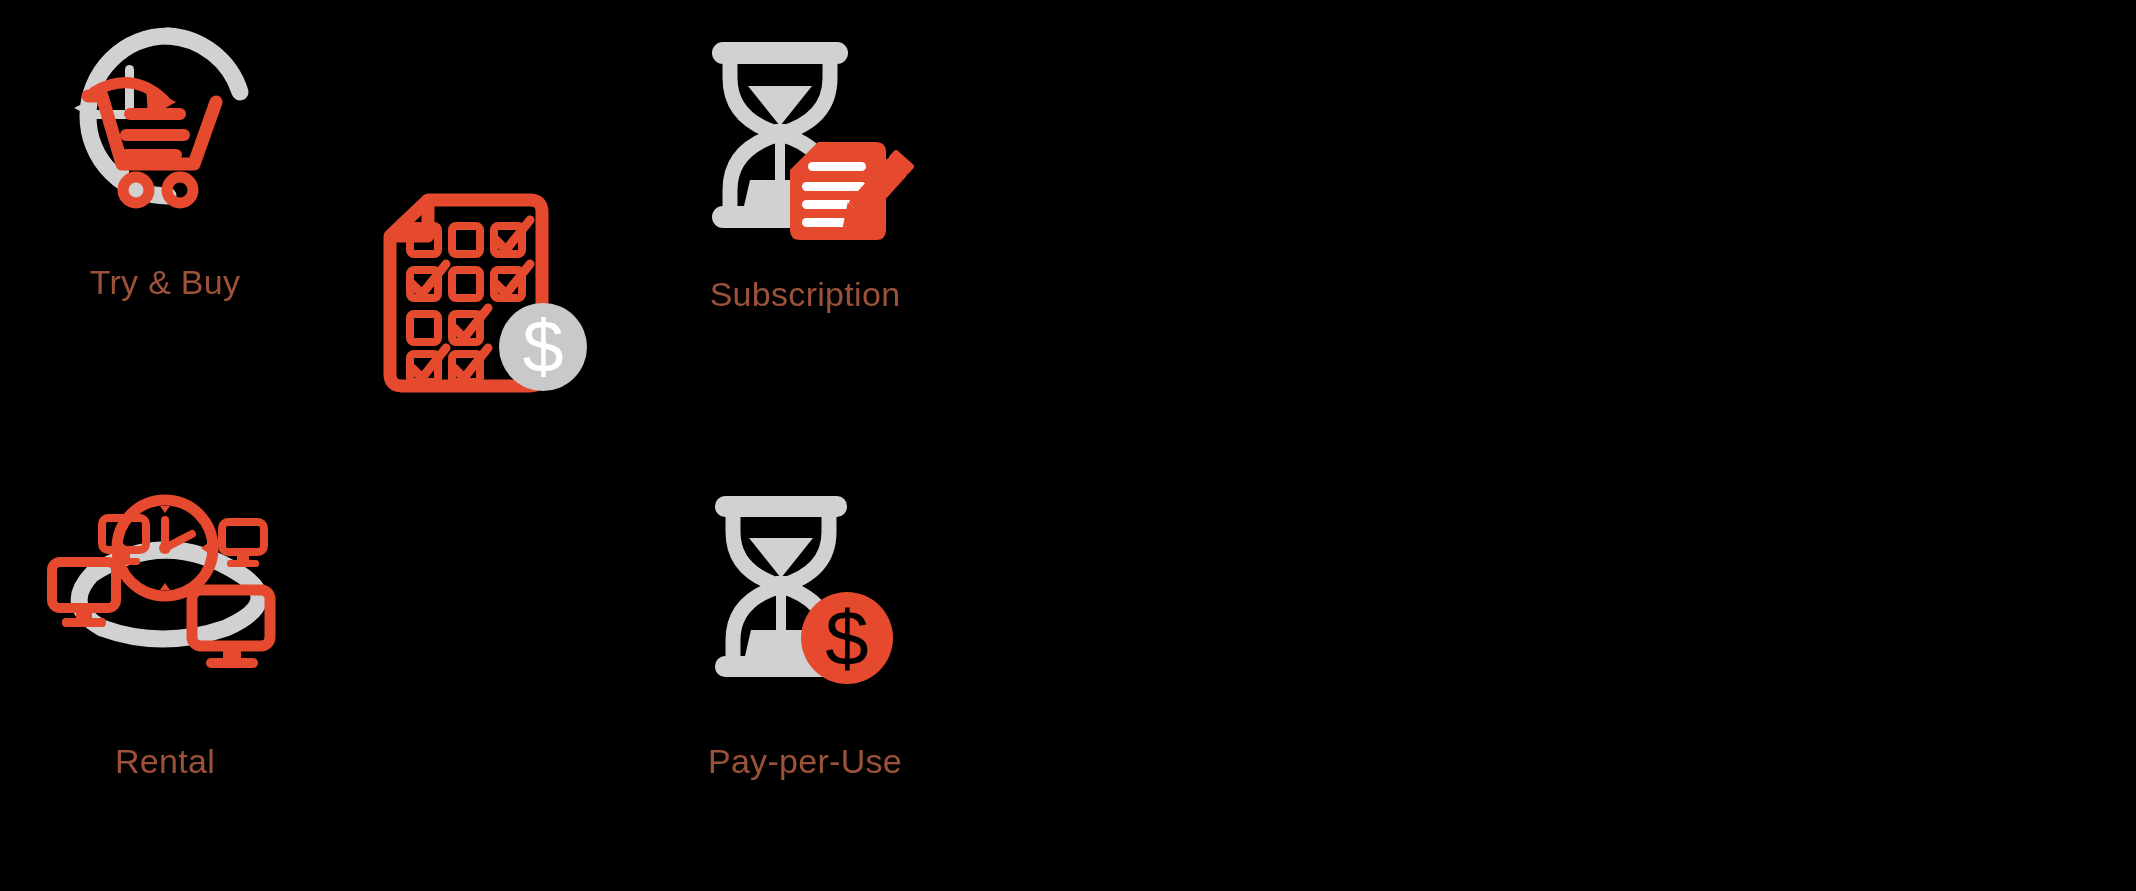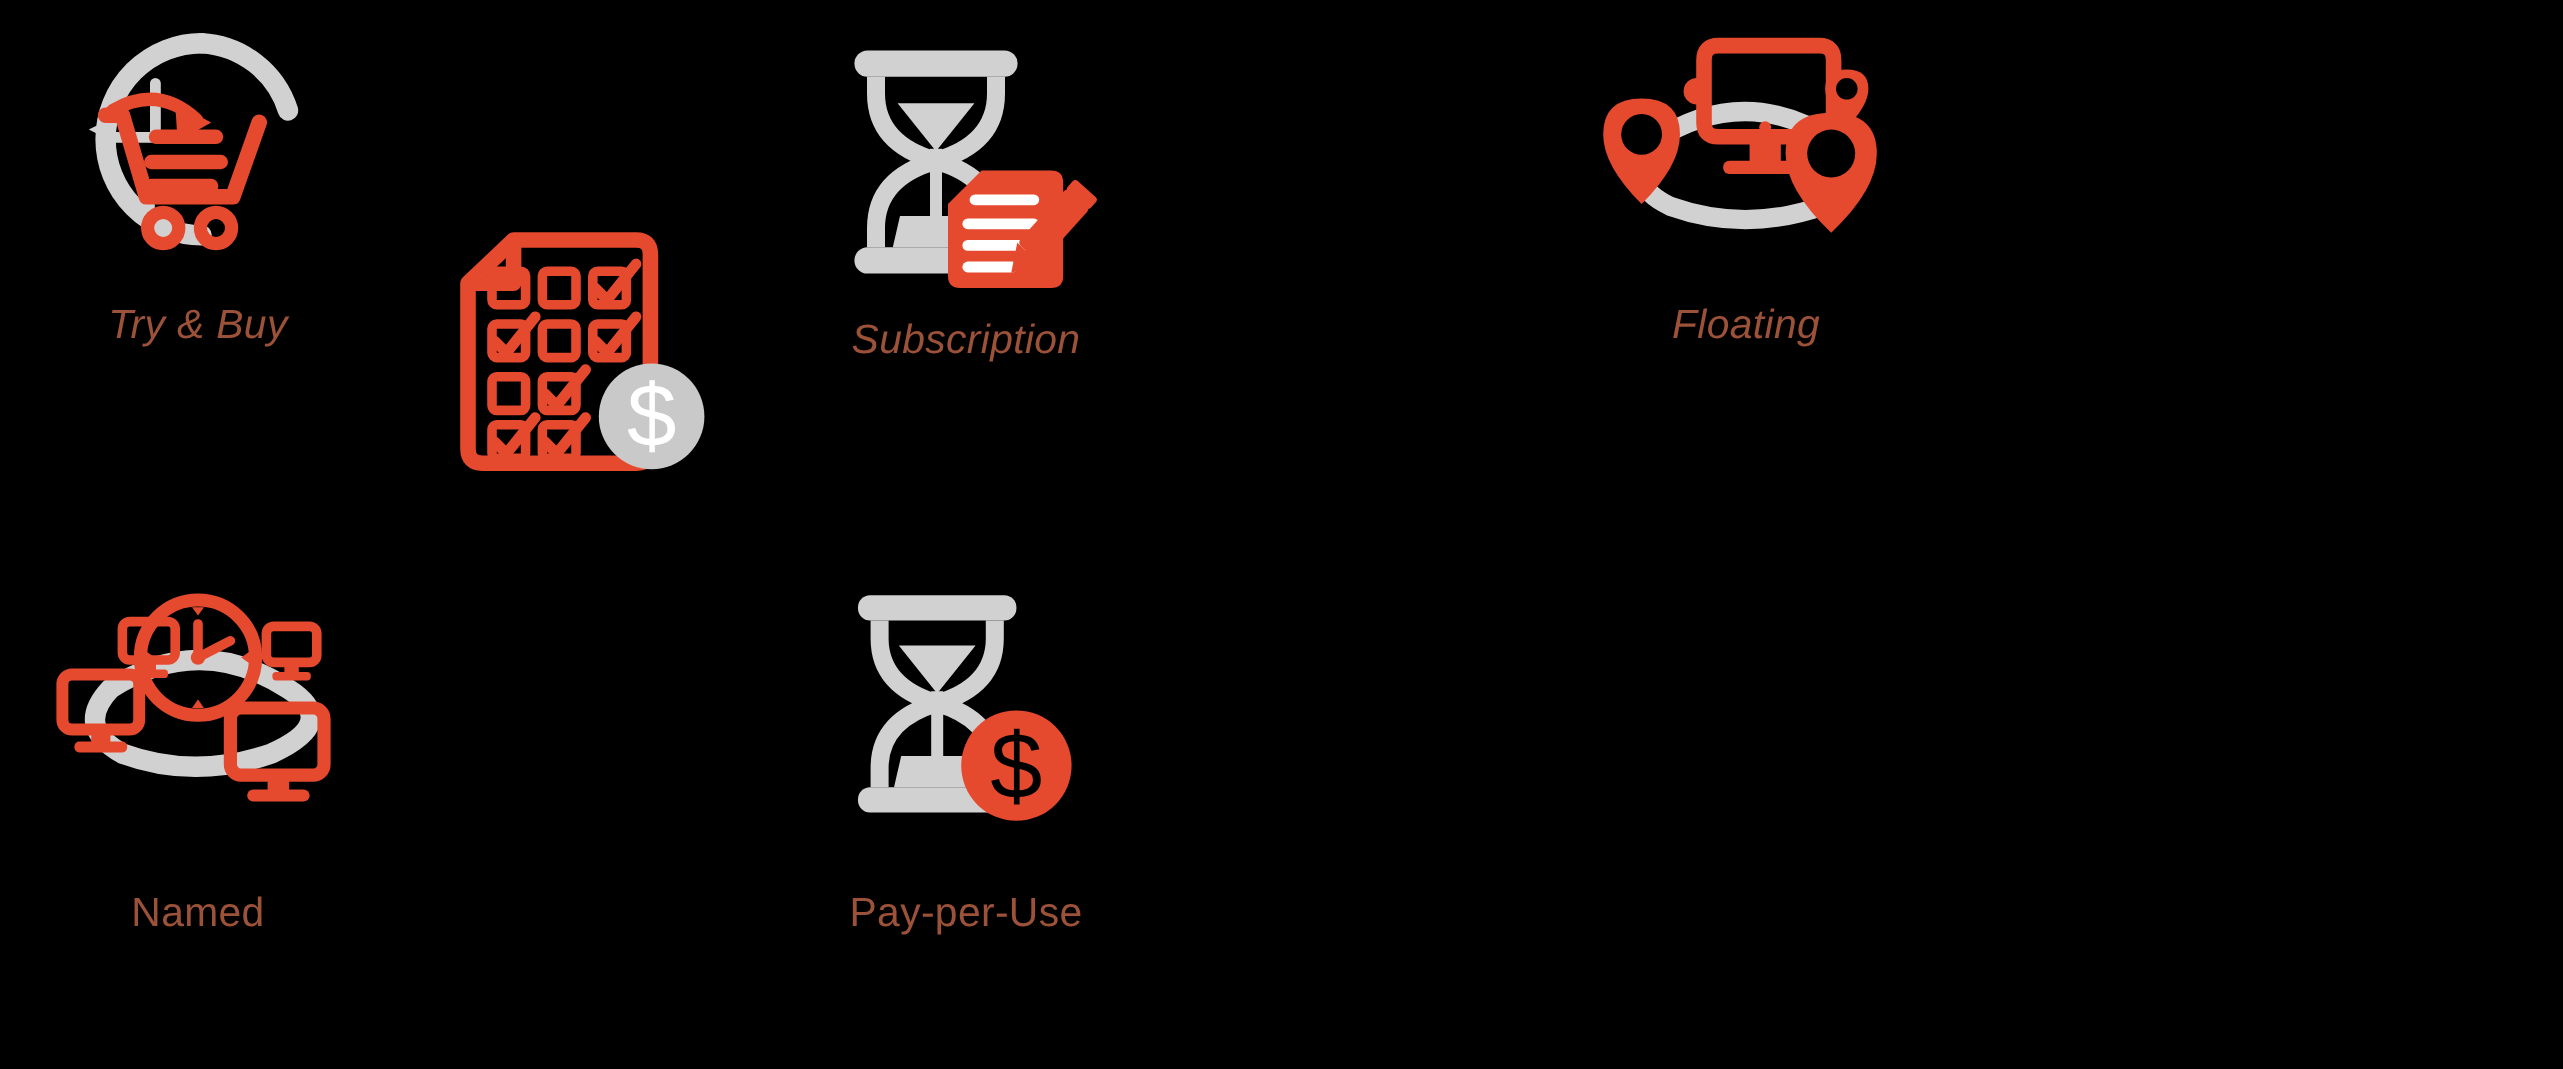--- a/index.html
+++ b/index.html
@@ -45,21 +45,21 @@
   
   #tile-try-and-buy   { left: 20px;   top: 22px;  width: 290px; }
   #tile-multi-feature { left: 345px;  top: 192px; width: 290px; }
   #tile-subscription  { left: 660px;  top: 34px;  width: 290px; }
   #tile-named-user    { left: 985px;  top: 192px; width: 300px; }
   #tile-floating      { left: 1310px; top: 22px;  width: 290px; }
 
   #tile-rental        { left: 20px;   top: 490px; width: 290px; }
   #tile-pay-per-use   { left: 660px;  top: 490px; width: 290px; }
   #tile-standard      { left: 1310px; top: 490px; width: 290px; }
-  .label-gap-md { margin-top: 15px; font-style: italic; }
+  .label-gap-md { margin-top: 26px; }
   .label-gap-lg { margin-top: 52px; }
 </style>
 </head>
 <body>
 
 <div class="canvas">
 
   <div class="cell" id="tile-try-and-buy">
     <span class="icon-wrap">
       <svg width="250" height="215" viewBox="0 0 250 215" xmlns="http://www.w3.org/2000/svg">
@@ -155,45 +155,20 @@
           <rect x="164" y="118" width="26" height="62" rx="4" fill="#E64A2E"></rect>
           <rect x="164" y="108" width="26" height="12" rx="3" fill="#E64A2E"></rect>
           <polygon points="164,180 190,180 177,202" fill="#E64A2E"></polygon>
         </g>
       </svg>
     </span>
     <span class="label label-gap-md">Subscription</span>
   </div>
 
 
-  <div class="cell" id="tile-floating">
-    <span class="icon-wrap">
-      <svg width="250" height="215" viewBox="0 0 250 215" xmlns="http://www.w3.org/2000/svg">
-
-        <path d="M48 96 Q124 46 200 96 Q244 126 188 150 Q124 172 62 150 Q20 130 48 96 Z" fill="none" stroke="#D1D1D1" stroke-width="16"></path>
-
-        <path d="M102 16 L186 16 Q198 16 198 28 L198 80 Q198 92 186 92 L102 92 Q90 92 90 80 L90 28 Q90 16 102 16 Z" fill="none" stroke="#E64A2E" stroke-width="13"></path>
-        <rect x="128" y="92" width="26" height="24" fill="#E64A2E"></rect>
-        <rect x="106" y="112" width="70" height="11" rx="5" fill="#E64A2E"></rect>
-        <circle cx="141" cy="84" r="5" fill="#E64A2E"></circle>
-
-        <circle cx="84" cy="54" r="11" fill="#E64A2E"></circle>
-
-        <path d="M38 60 Q70 60 70 90 Q70 116 38 148 Q6 116 6 90 Q6 60 38 60 Z" fill="#E64A2E"></path>
-        <circle cx="38" cy="90" r="17" fill="#000000"></circle>
-
-        <path d="M196 72 Q234 72 234 106 Q234 136 196 172 Q158 136 158 106 Q158 72 196 72 Z" fill="#E64A2E"></path>
-        <circle cx="196" cy="106" r="20" fill="#000000"></circle>
-
-        <path d="M209 36 Q227 36 227 52 Q227 66 209 84 Q191 66 191 52 Q191 36 209 36 Z" fill="#E64A2E"></path>
-        <circle cx="209" cy="52" r="9" fill="#000000"></circle>
-      </svg>
-    </span>
-    <span class="label label-gap-md">Floating</span>
-  </div>
 
   <div class="cell" id="tile-rental">
     <span class="icon-wrap">
       <svg width="250" height="200" viewBox="0 0 250 200" xmlns="http://www.w3.org/2000/svg">
 
         <path d="M52 84 Q126 36 200 84 Q244 112 186 138 Q122 160 62 138 Q22 116 52 84 Z" fill="none" stroke="#D1D1D1" stroke-width="17"></path>
 
         <g stroke="#E64A2E" stroke-width="8" fill="none">
           <rect x="62" y="28" width="44" height="32" rx="6"></rect>
         </g>
@@ -225,21 +200,21 @@
         </g>
         <circle cx="125" cy="58" r="6" fill="#E64A2E"></circle>
         <g fill="#E64A2E">
           <polygon points="120,16 130,16 125,23"></polygon>
           <polygon points="120,100 130,100 125,93"></polygon>
           <polygon points="82,53 82,63 89,58"></polygon>
           <polygon points="168,53 168,63 161,58"></polygon>
         </g>
       </svg>
     </span>
-    <span class="label label-gap-lg">Named</span>
+    <span class="label label-gap-lg">Rental</span>
   </div>
 
   <div class="cell" id="tile-pay-per-use">
     <span class="icon-wrap">
       <svg width="220" height="200" viewBox="0 0 220 200" xmlns="http://www.w3.org/2000/svg">
 
         <rect x="20" y="6" width="132" height="21" rx="10" fill="#D1D1D1"></rect>
         <rect x="20" y="166" width="132" height="21" rx="10" fill="#D1D1D1"></rect>
         <path d="M38 27 L38 42 Q38 82 86 96 Q38 110 38 150 L38 166" fill="none" stroke="#D1D1D1" stroke-width="15" stroke-linejoin="round"></path>
         <path d="M134 27 L134 42 Q134 82 86 96 Q134 110 134 150 L134 166" fill="none" stroke="#D1D1D1" stroke-width="15" stroke-linejoin="round"></path>

